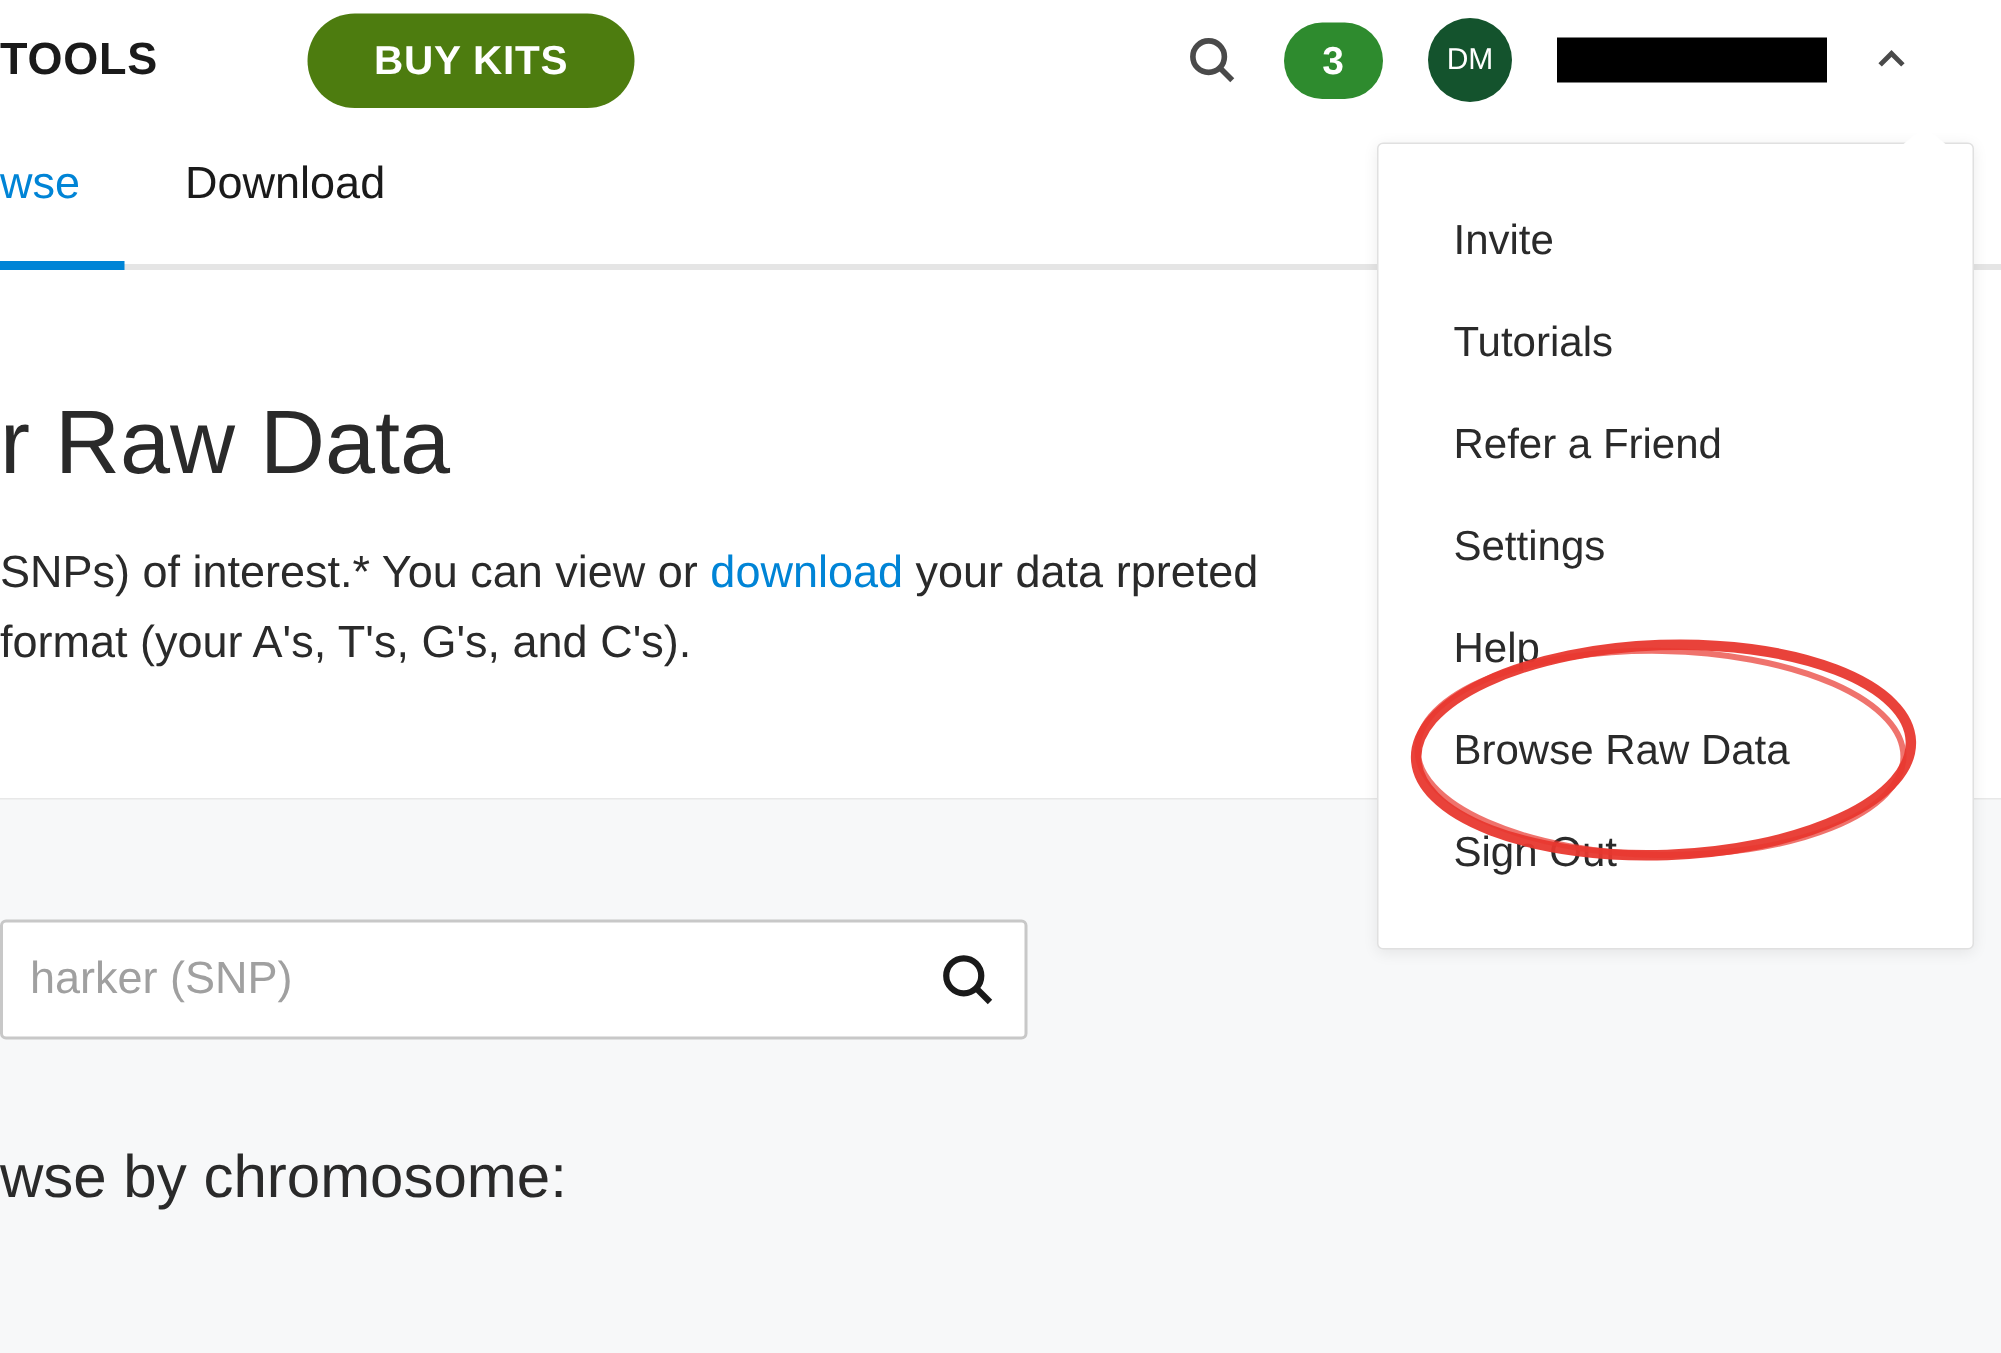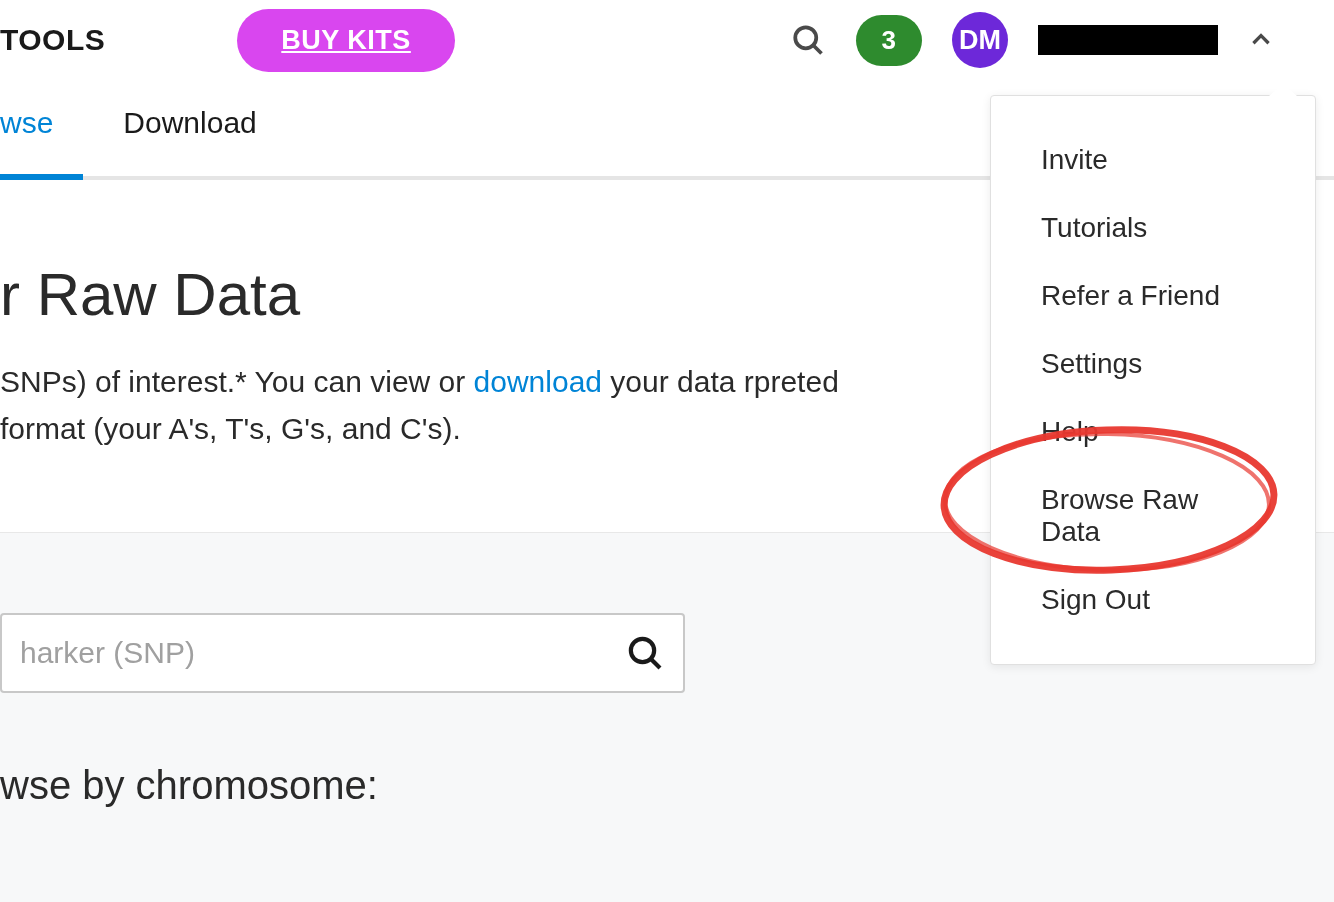--- a/index.html
+++ b/index.html
@@ -14,44 +14,42 @@
       height: 902px;
       overflow: hidden;
       position: relative;
     }
     .topnav {
       display: flex;
       align-items: center;
       padding: 10px 0;
       height: 80px;
       position: relative;
-      gap: 32px;
     }
     .nav-item {
       font-size: 30px;
       font-weight: 700;
       color: #1a1a1a;
       margin-right: 100px;
       cursor: pointer;
       letter-spacing: 0.5px;
     }
     .nav-tools {
       margin-left: 0;
     }
     .buy-kits {
-      background: #d946ef;
+      background: #4d7c0f;
       color: #ffffff;
       font-size: 27px;
       font-weight: 700;
       padding: 16px 44px;
       border-radius: 40px;
       cursor: pointer;
       border: none;
       letter-spacing: 0.5px;
-      text-decoration: underline;
     }
     .nav-right {
       display: flex;
       align-items: center;
       margin-left: auto;
       gap: 30px;
       padding-right: 60px;
     }
     .search-icon-top {
       width: 36px;
@@ -62,30 +60,30 @@
     .notif-badge {
       background: #2e8b2e;
       color: #ffffff;
       border-radius: 28px;
       padding: 10px 26px;
       font-size: 26px;
       font-weight: 600;
       cursor: pointer;
     }
     .avatar {
-      background: #6d28d9;
+      background: #14532d;
       color: #ffffff;
       width: 56px;
       height: 56px;
       border-radius: 50%;
       display: flex;
       align-items: center;
       justify-content: center;
-      font-size: 27px;
-      font-weight: 700;
+      font-size: 20px;
+      font-weight: 400;
       cursor: pointer;
     }
     .username-redacted {
       width: 180px;
       height: 30px;
       background: #000000;
       cursor: pointer;
     }
     .chevron {
       width: 26px;
@@ -176,21 +174,21 @@
     }
     .browse-label {
       font-size: 40px;
       color: #2a2a2a;
       margin-top: 70px;
     }
     .dropdown-menu {
       position: absolute;
       top: 95px;
       right: 18px;
-      width: 326px;
+      width: 398px;
       background: #ffffff;
       border: 1px solid #e0e0e0;
       border-radius: 4px;
       box-shadow: 0 2px 10px rgba(0,0,0,0.08);
       padding: 30px 0;
       z-index: 100;
     }
     .dropdown-menu::before {
       content: '';
       position: absolute;

